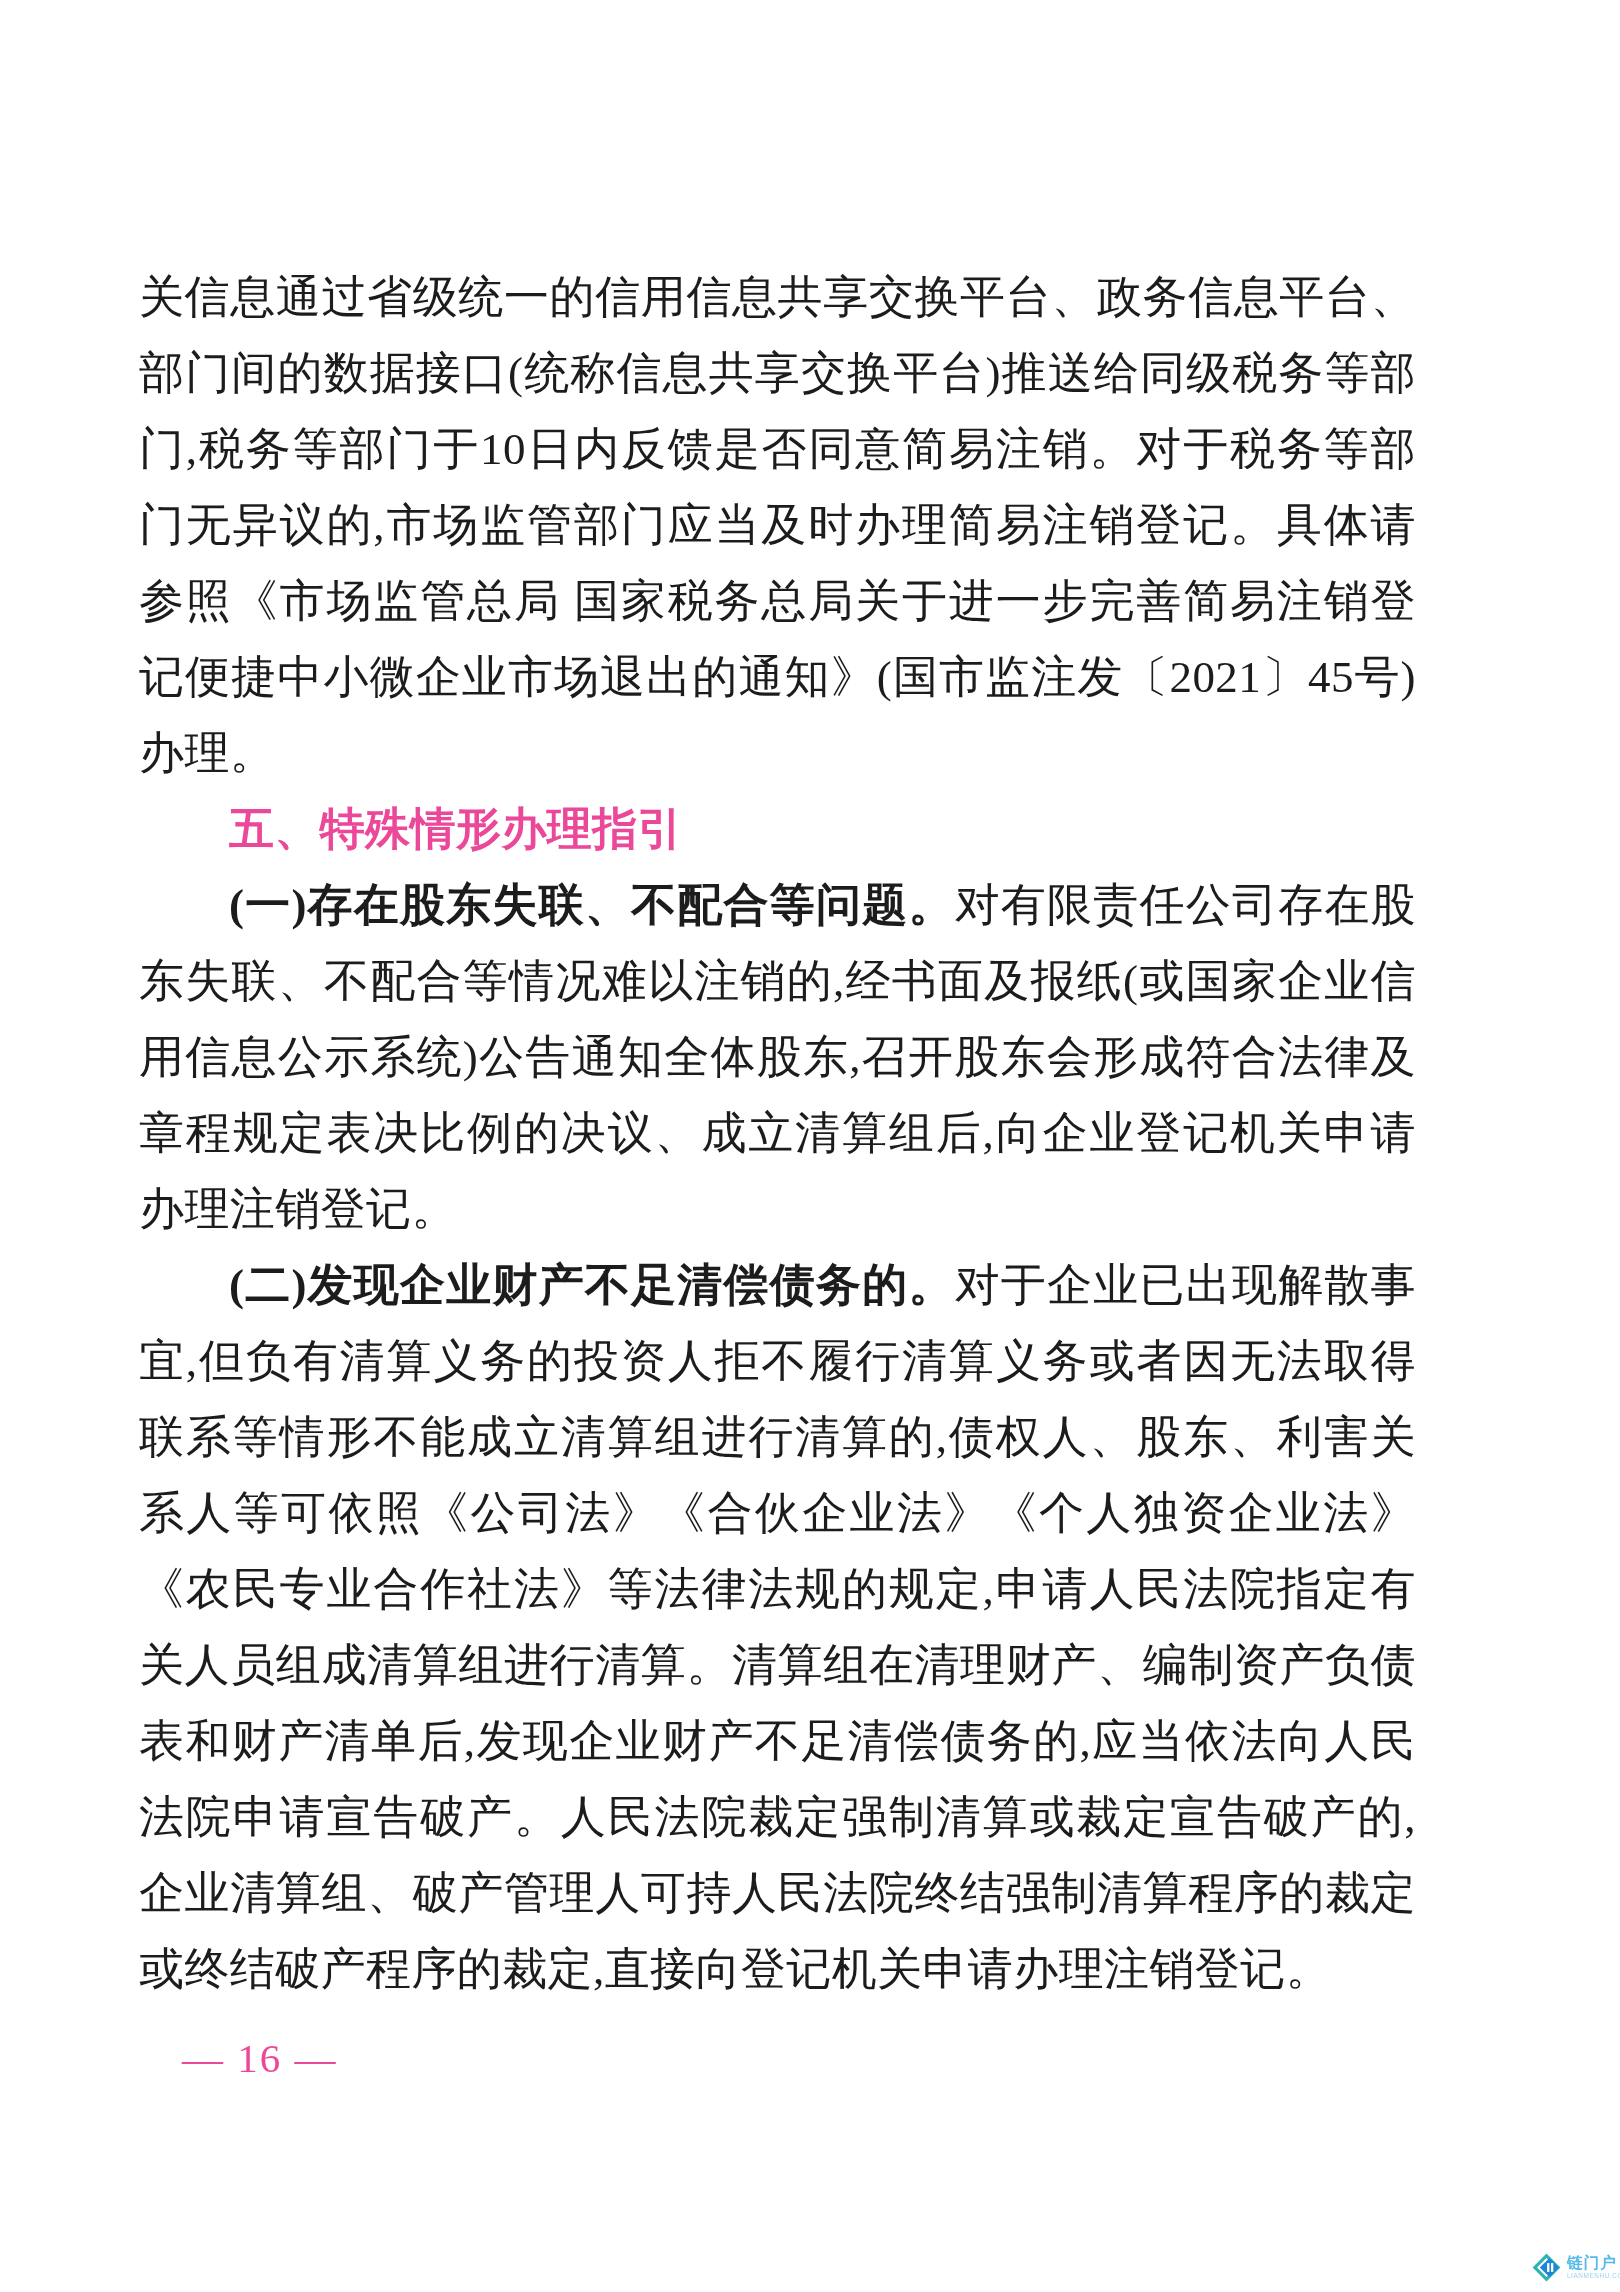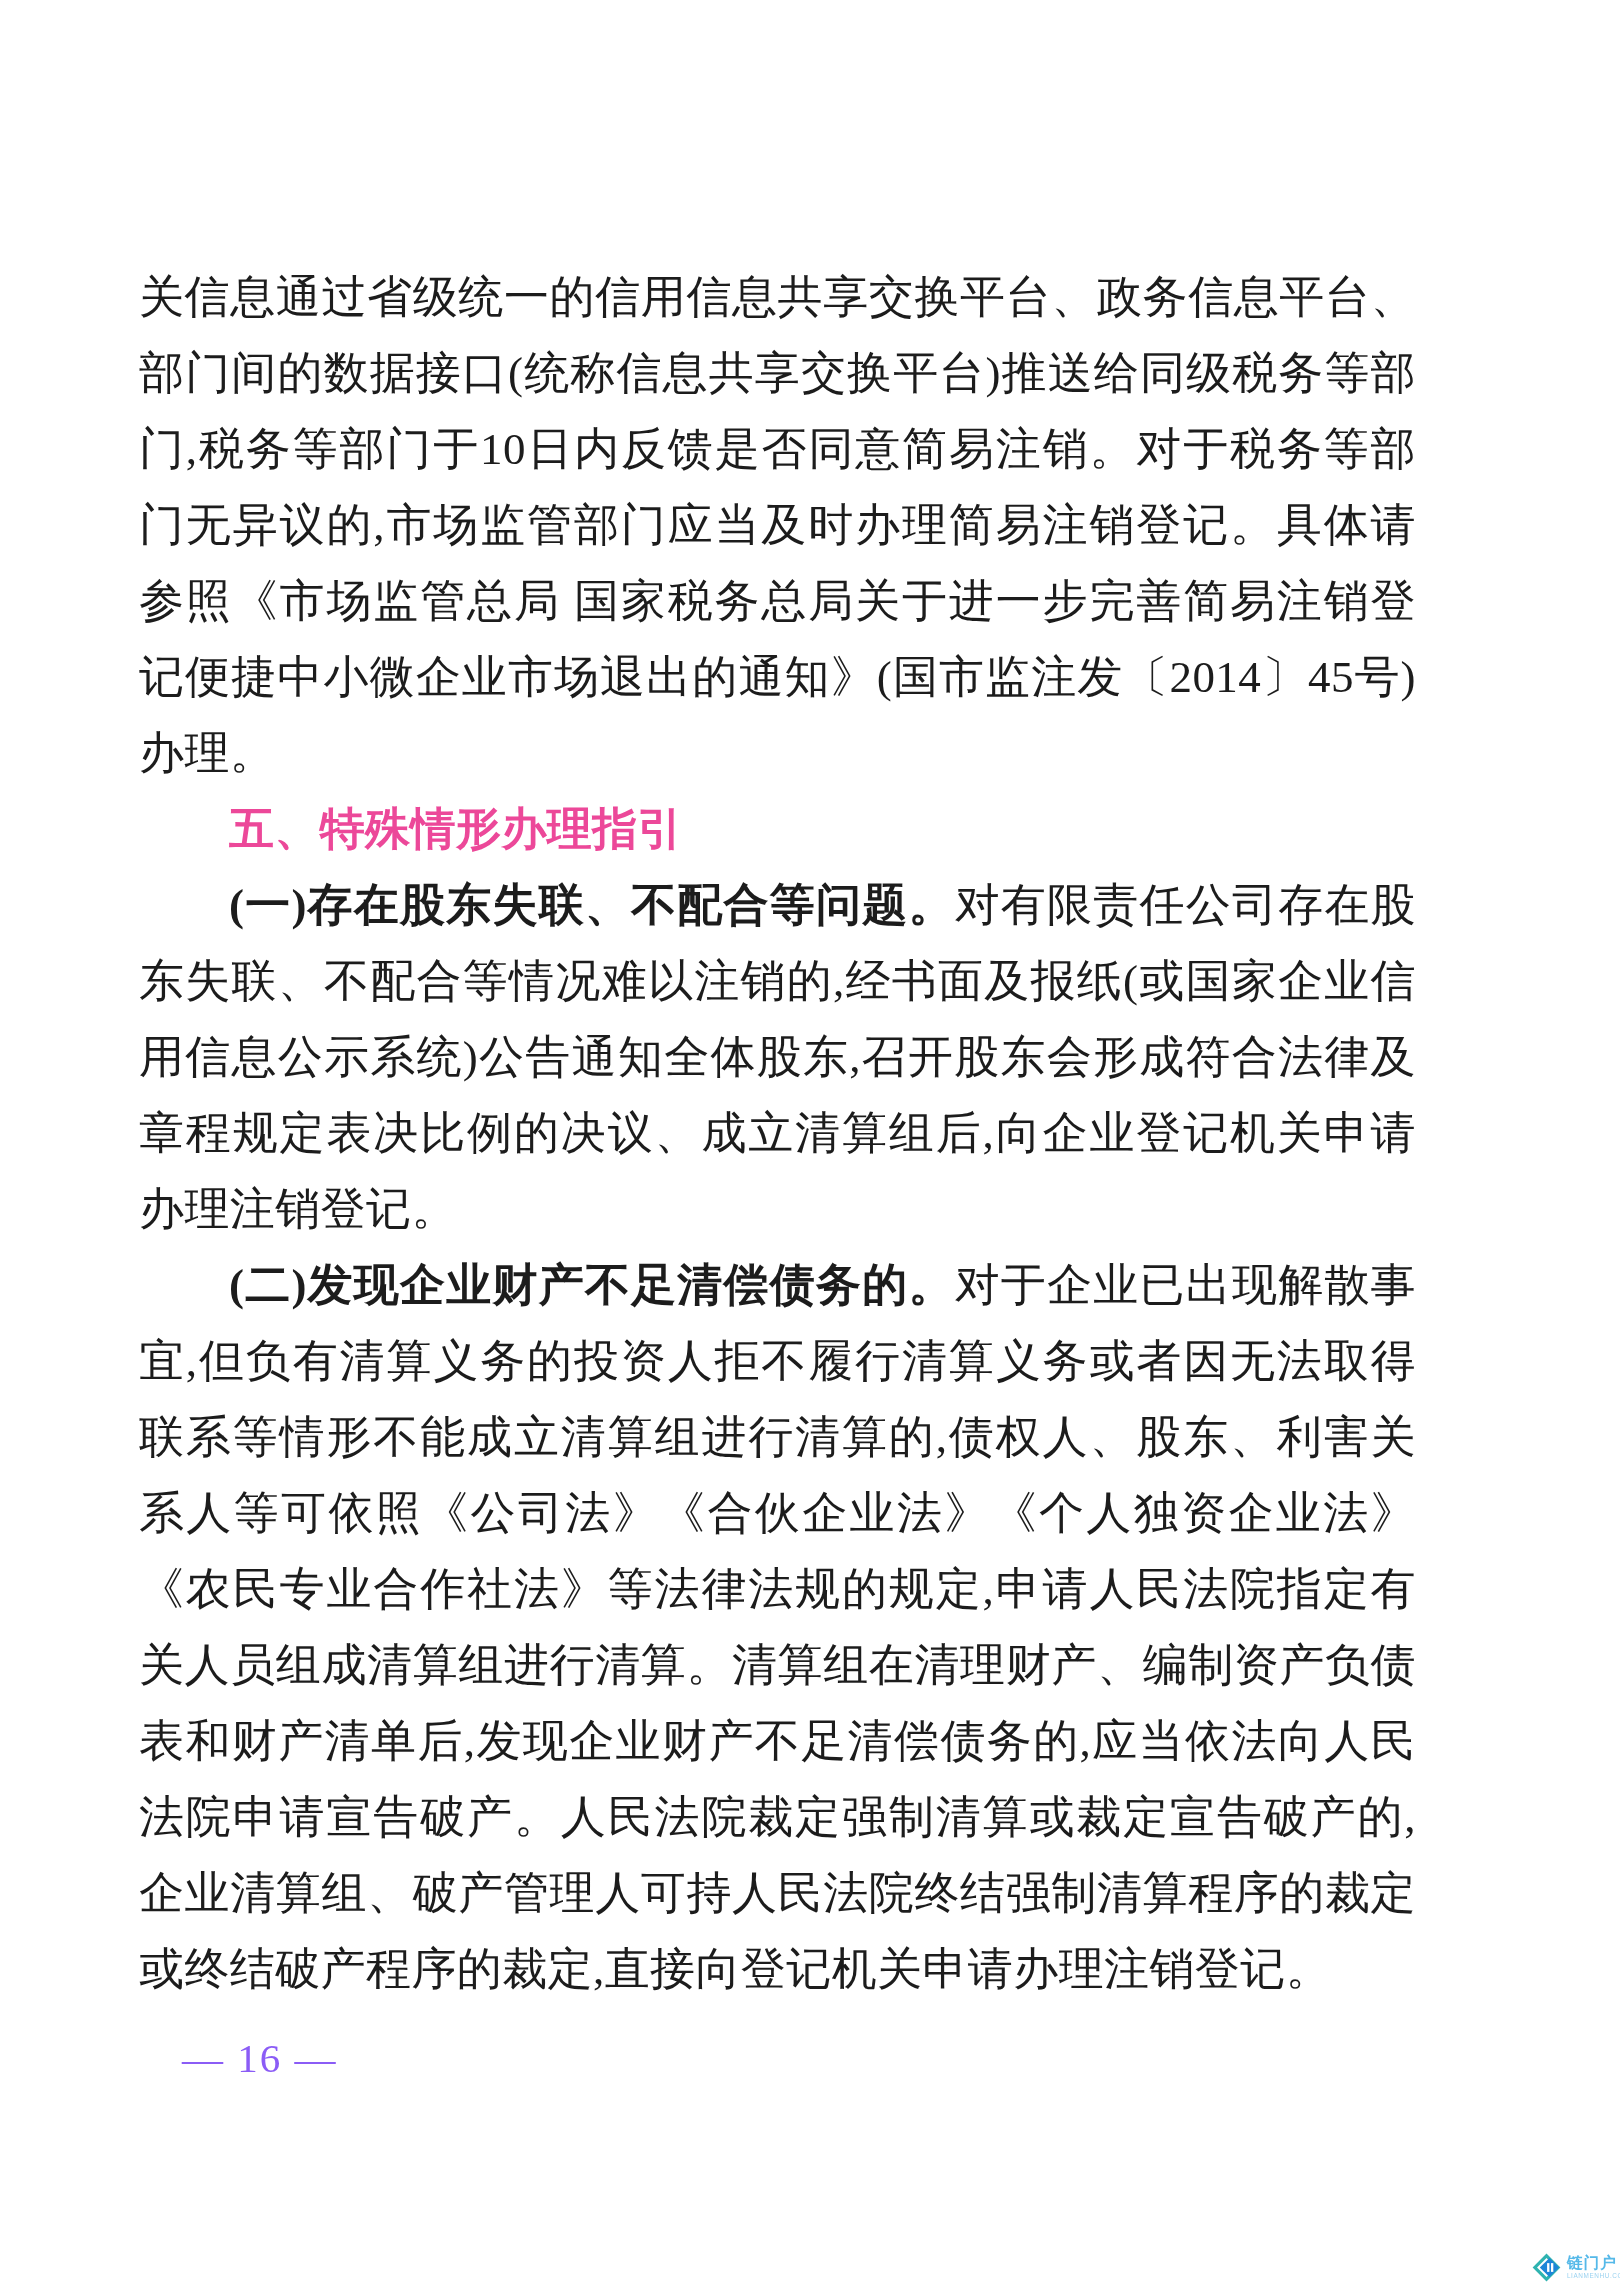--- a/index.html
+++ b/index.html
@@ -36,21 +36,21 @@
     color: #ec4899;
   }
   .lead-bold { font-weight: 700; }
   .page-number {
     position: absolute;
     left: 182px;
     top: 2035px;
     font-size: 41px;
     line-height: 47px;
     letter-spacing: 2px;
-    color: #8b5cf6;
+    color: #ec4899;
     font-family: "Liberation Serif", "DejaVu Serif", serif;
   }
   .watermark {
     position: absolute;
     left: 1529px;
     top: 2250px;
     display: flex;
     align-items: center;
     gap: 2.9px;
   }
@@ -72,21 +72,21 @@
   }
 </style>
 </head>
 <body>
 
 <div class="page">
 
   <div class="content">
 
     <p>
-      <span>关信息通过省级统一的信用信息共享交换平台、政务信息平台、部门间的数据接口(统称信息共享交换平台)推送给同级税务等部门,税务等部门于10日内反馈是否同意简易注销。对于税务等部门无异议的,市场监管部门应当及时办理简易注销登记。具体请参照《市场监管总局 国家税务总局关于进一步完善简易注销登记便捷中小微企业市场退出的通知》(国市监注发〔2014〕45号)办理。</span>
+      <span>关信息通过省级统一的信用信息共享交换平台、政务信息平台、部门间的数据接口(统称信息共享交换平台)推送给同级税务等部门,税务等部门于10日内反馈是否同意简易注销。对于税务等部门无异议的,市场监管部门应当及时办理简易注销登记。具体请参照《市场监管总局 国家税务总局关于进一步完善简易注销登记便捷中小微企业市场退出的通知》(国市监注发〔2021〕45号)办理。</span>
     </p>
 
     <h2 class="section-heading">五、特殊情形办理指引</h2>
 
     <p class="para-indent">
       <span class="lead-bold">(一)存在股东失联、不配合等问题。</span><span>对有限责任公司存在股东失联、不配合等情况难以注销的,经书面及报纸(或国家企业信用信息公示系统)公告通知全体股东,召开股东会形成符合法律及章程规定表决比例的决议、成立清算组后,向企业登记机关申请办理注销登记。</span>
     </p>
 
     <p class="para-indent">
       <span class="lead-bold">(二)发现企业财产不足清偿债务的。</span><span>对于企业已出现解散事宜,但负有清算义务的投资人拒不履行清算义务或者因无法取得联系等情形不能成立清算组进行清算的,债权人、股东、利害关系人等可依照《公司法》《合伙企业法》《个人独资企业法》《农民专业合作社法》等法律法规的规定,申请人民法院指定有关人员组成清算组进行清算。清算组在清理财产、编制资产负债表和财产清单后,发现企业财产不足清偿债务的,应当依法向人民法院申请宣告破产。人民法院裁定强制清算或裁定宣告破产的,企业清算组、破产管理人可持人民法院终结强制清算程序的裁定或终结破产程序的裁定,直接向登记机关申请办理注销登记。</span>

